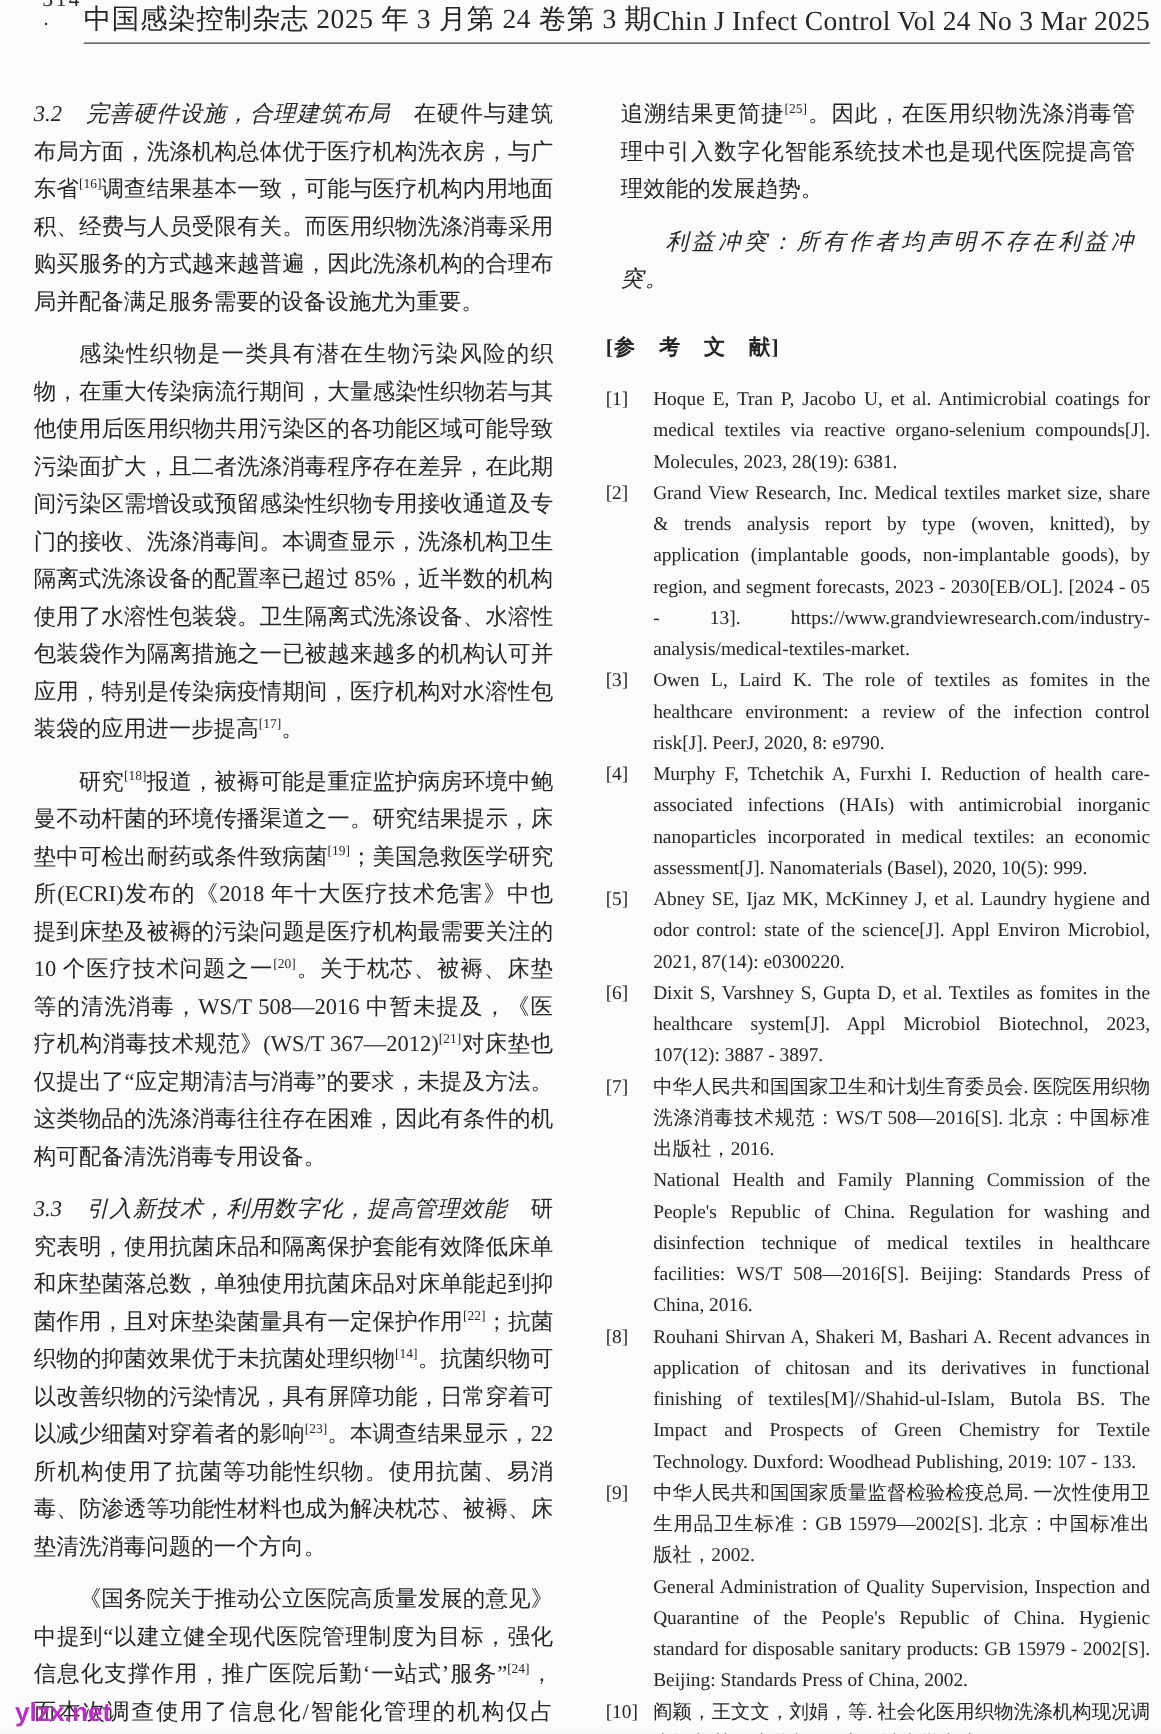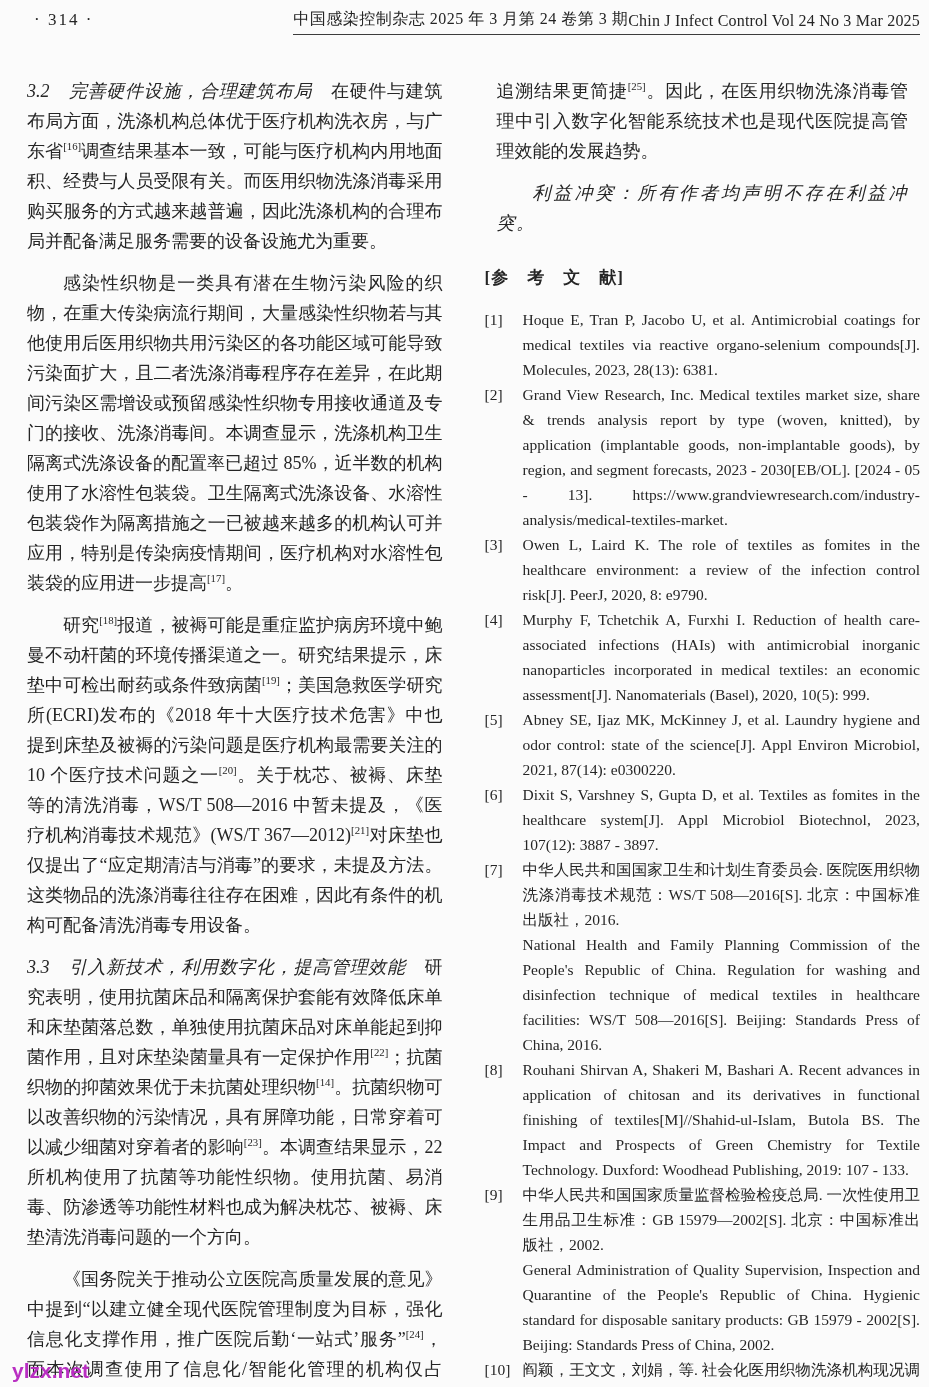--- a/index.html
+++ b/index.html
@@ -27,21 +27,21 @@
     letter-spacing:2px;
     padding-bottom:5px;
   }
   .journal-line {
     flex:1;
     display:flex;
     justify-content:space-between;
     align-items:flex-end;
     border-bottom:1.5px solid #3c3c3c;
     padding-bottom:4px;
-    font-size:16px;
+    font-size:22px;
     white-space:nowrap;
   }
   .journal-line .zh { letter-spacing:0.5px; }
   .journal-line .en { letter-spacing:0.2px; }
   
   .columns {
     display:flex;
     gap:30px;
     padding:17px 9px 0 15px;
     box-sizing:border-box;
@@ -115,21 +115,21 @@
       <p class="body indent"><span>《国务院关于推动公立医院高质量发展的意见》中提到“以建立健全现代医院管理制度为目标，强化信息化支撑作用，推广医院后勤‘一站式’服务”</span><sup>[24]</sup><span>，而本次调查使用了信息化/智能化管理的机构仅占 21.07%。利用信息化技术对医用织物进行规范化管理，可以使处理医用织物的流程更规范、更完善，</span></p>
     </section>
 
     <section class="col col-right">
       <p class="body"><span>追溯结果更简捷</span><sup>[25]</sup><span>。因此，在医用织物洗涤消毒管理中引入数字化智能系统技术也是现代医院提高管理效能的发展趋势。</span></p>
       <p class="body indent conflict"><span class="kai">利益冲突：所有作者均声明不存在利益冲突。</span></p>
       <div class="refs-heading">[参　考　文　献]</div>
       <ol class="refs">
           <li>
             <span class="ref-label">[1]</span>
-            <div class="ref-part">Hoque E, Tran P, Jacobo U, et al. Antimicrobial coatings for medical textiles via reactive organo-selenium compounds[J]. Molecules, 2023, 28(13): 6381.</div>
+            <div class="ref-part">Hoque E, Tran P, Jacobo U, et al. Antimicrobial coatings for medical textiles via reactive organo-selenium compounds[J]. Molecules, 2023, 28(19): 6381.</div>
           </li>
           <li>
             <span class="ref-label">[2]</span>
             <div class="ref-part">Grand View Research, Inc. Medical textiles market size, share &amp; trends analysis report by type (woven, knitted), by application (implantable goods, non-implantable goods), by region, and segment forecasts, 2023 - 2030[EB/OL]. [2024 - 05 - 13]. https://www.grandviewresearch.com/industry-analysis/medical-textiles-market.</div>
           </li>
           <li>
             <span class="ref-label">[3]</span>
             <div class="ref-part">Owen L, Laird K. The role of textiles as fomites in the healthcare environment: a review of the infection control risk[J]. PeerJ, 2020, 8: e9790.</div>
           </li>
           <li>

